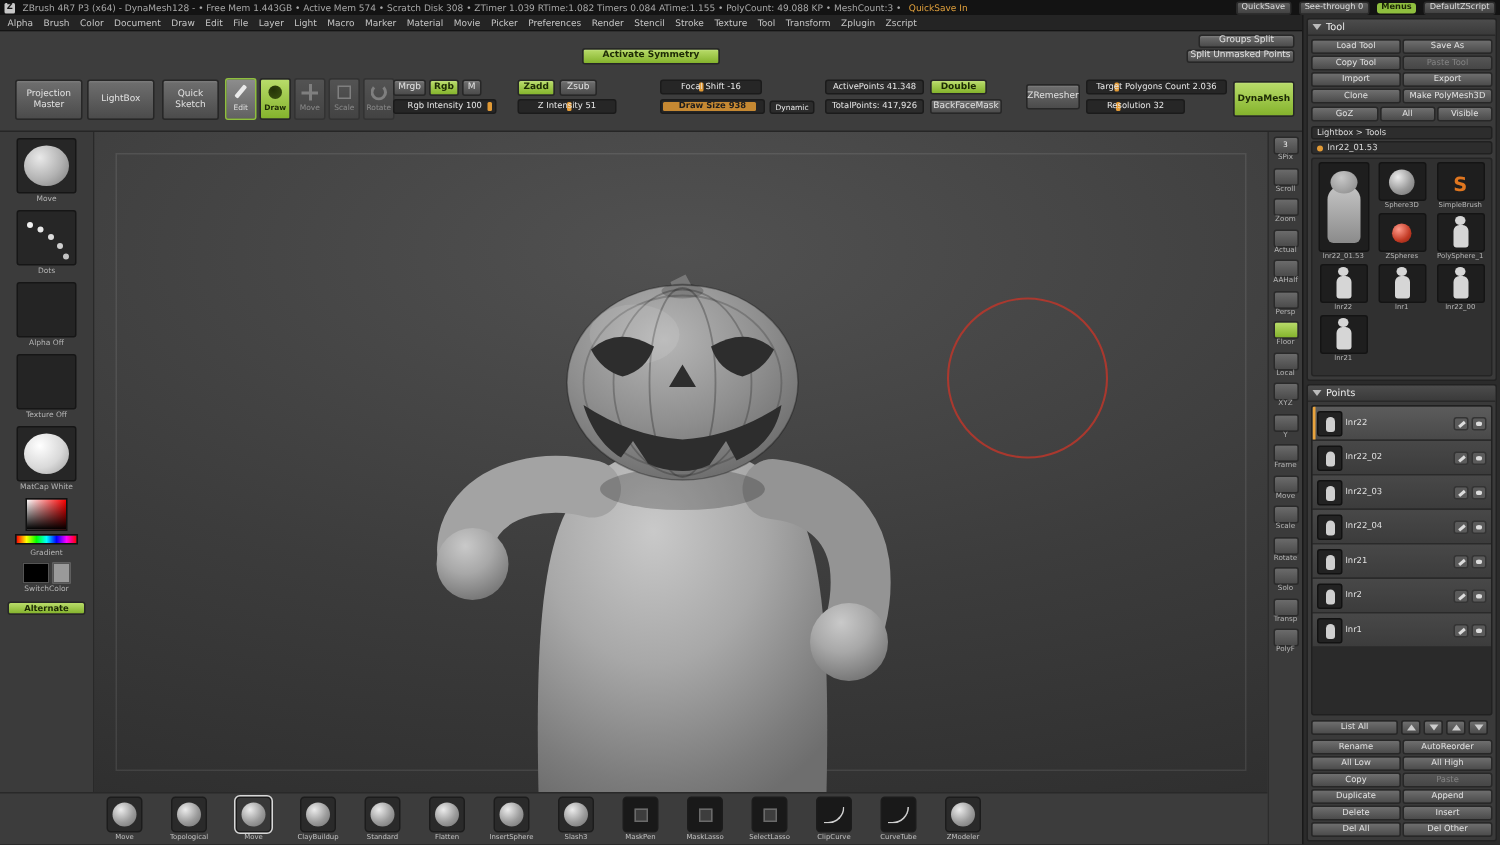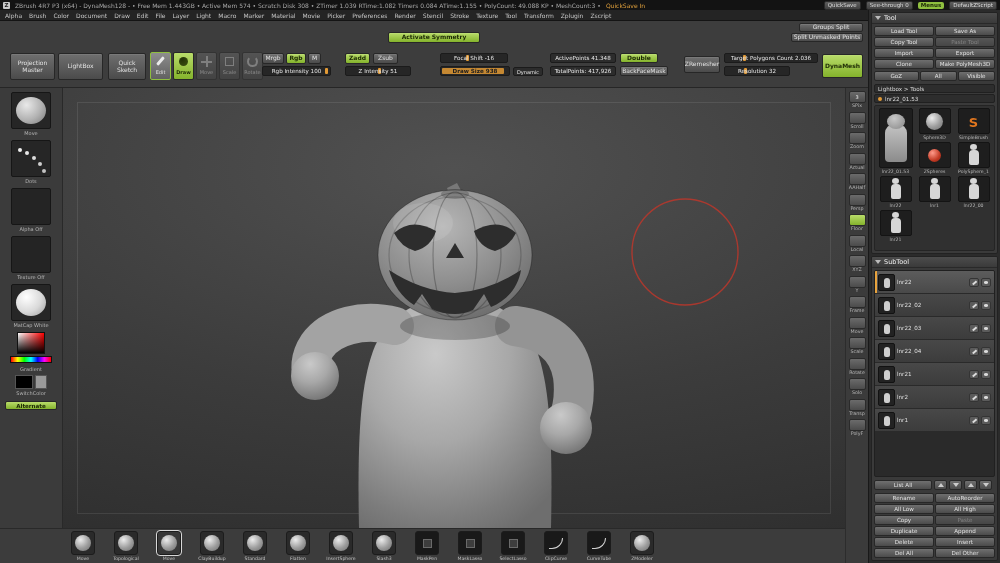--- a/index.html
+++ b/index.html
@@ -557,21 +557,21 @@
               <div class="g-inner"><span class="g-glyph"></span></div>
             </div>
             <div class="t-lbl">lnr21</div>
           </div>
         </div>
     </div>
 
     <div class="panel subtool">
       <div class="panel-h">
         <div class="ph-arrow"></div>
-        <span>SubTool</span>
+        <span>Points</span>
       </div>
       <div class="st-list">
 
           <div class="st-row sel">
             <div class="st-thumb"></div>
             <div class="st-name">lnr22</div>
             <div class="st-pen"></div>
             <div class="st-eye"></div>
           </div>
 

